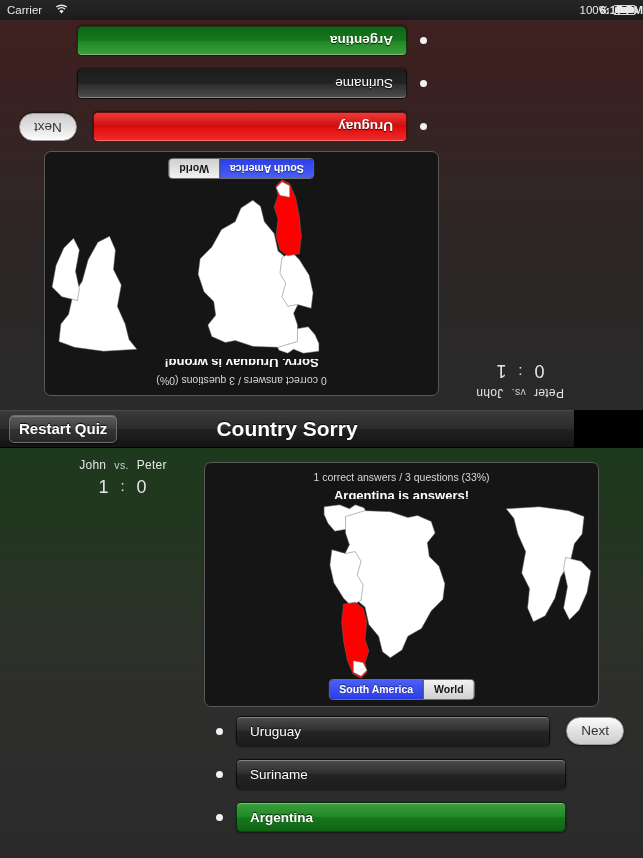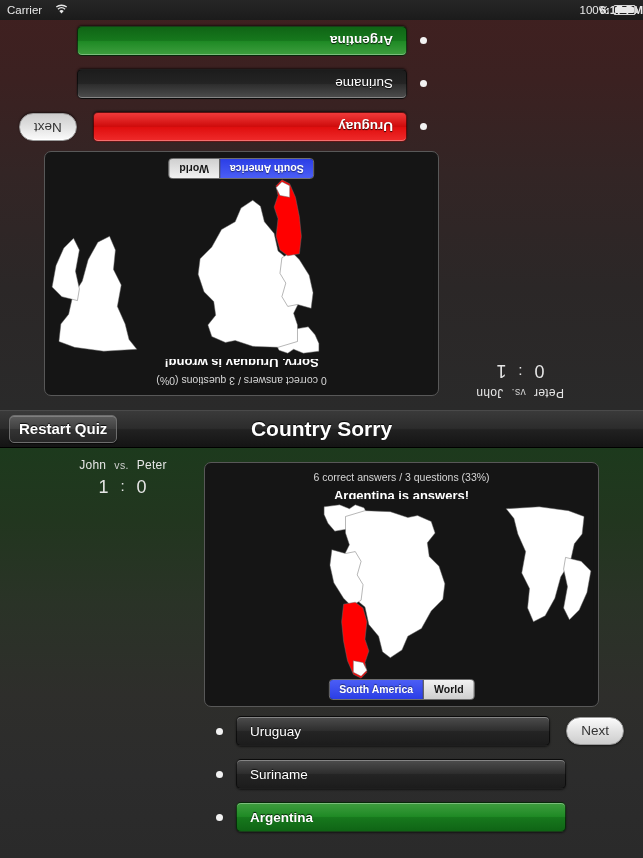--- a/index.html
+++ b/index.html
@@ -47,21 +47,21 @@
   }
   .half-bottom {
     top: 448px; height: 410px;
     background:
       linear-gradient(to bottom, #1d3a1d 0%, #22361f 18%, #2a3327 38%, #2e2e2b 60%, #2c2c2c 80%, #2a2a2a 100%);
     padding-left: 8px;
   }
 
   
   .navbar {
-    position: absolute; left: 0; top: 410px; width: 643px; height: 38px;
+    position: absolute; left: 0; top: 410px; width: 574px; height: 38px;
     background: linear-gradient(to bottom, #3a3a3a 0%, #2c2c2c 48%, #212121 52%, #141414 100%);
     border-top: 1px solid #4a4a4a;
     border-bottom: 1px solid #000;
     display: flex; align-items: center;
     z-index: 30;
   }
   .nav-title {
     position: absolute; left: 0; right: 0; text-align: center;
     color: #fff; font-size: 21px; font-weight: bold;
     text-shadow: 0 -1px 1px rgba(0,0,0,.9);
@@ -248,21 +248,21 @@
       <div class="score">
         <div class="names">
           <span>John</span><span class="vs">vs.</span><span>Peter</span>
         </div>
         <div class="vals">
           <span>1</span><span class="sep">:</span><span>0</span>
         </div>
       </div>
 
       <div class="mappanel">
-        <div class="mp-stats">6 correct answers / 3 questions (33%)</div>
+        <div class="mp-stats">1 correct answers / 3 questions (33%)</div>
         <div class="mp-verdict">Argentina is answers!</div>
         <div class="mapwrap">
           <svg viewBox="0 0 395 190" preserveAspectRatio="xMidYMid meet">
             <rect width="395" height="190" fill="#151515"></rect>
             <g stroke="#6a6a6a" stroke-width="0.5">
               <path fill="#ffffff" d="M118 8 l16 -2 l10 4 l6 -4 l9 3 l4 8 l-6 6 l2 7 l-10 4 l-8 -3 l-12 2 l-7 -8 l-4 -9 Z"></path>
               <path fill="#ffffff" d="M140 18 l20 -6 l26 1 l18 6 l10 -2 l14 6 l4 12 l-8 10 l2 14 l10 10 l6 18 l-2 16 l-12 12 l-10 18 l-14 8 l-6 14 l-12 8 l-8 -6 l-4 -16 l-10 -12 l-4 -18 l-12 -10 l-6 -16 l4 -14 l-8 -12 l6 -12 l-4 -12 Z"></path>
               <path fill="#ffffff" d="M126 52 l14 4 l10 -2 l6 10 l-4 14 l6 10 l-2 16 l-10 6 l-8 -8 l-10 -16 l-4 -18 l2 -16 Z"></path>
               <path fill="#ff0000" d="M138 108 l12 -2 l8 6 l4 14 l-2 18 l4 12 l-4 12 l2 10 l-6 6 l-8 -4 l-6 -14 l-4 -20 l-2 -20 l2 -18 Z"></path>
               <path fill="#ffffff" d="M148 166 l10 2 l4 8 l-6 6 l-8 -4 Z"></path>

